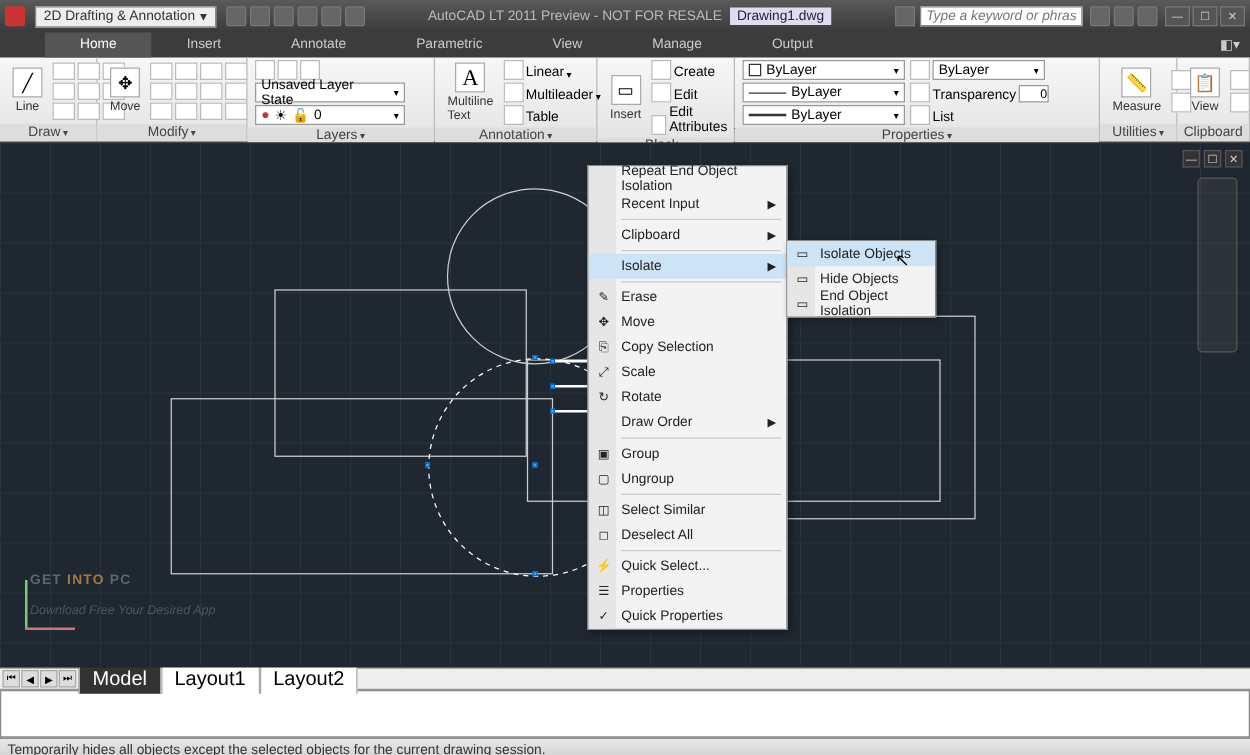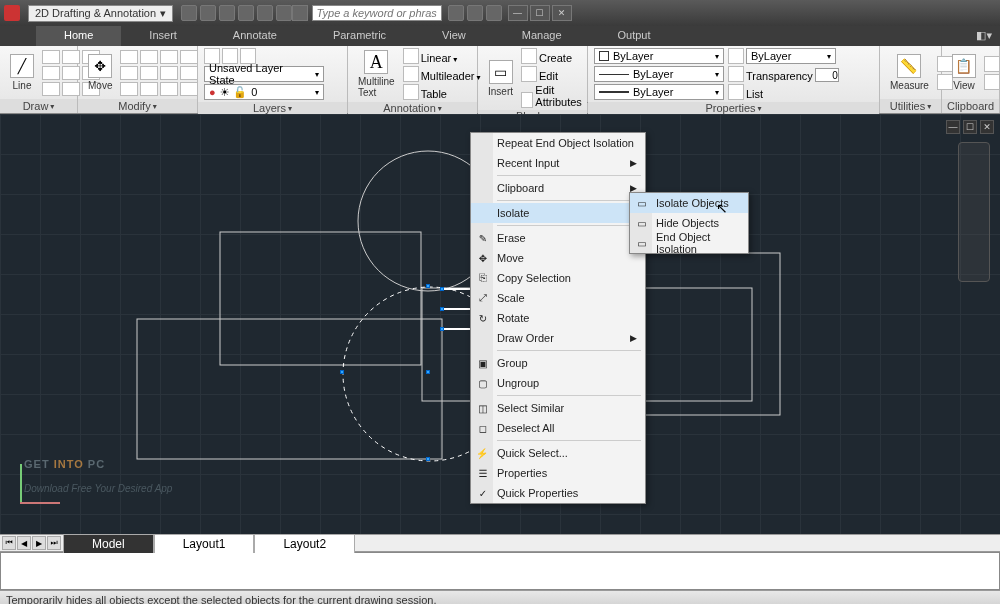--- a/index.html
+++ b/index.html
@@ -63,21 +63,21 @@
 .ctxmenu .item.hover { background:#cde4f7; }
 .ctxmenu .item .ico { position:absolute;left:4px;width:16px;height:16px;display:flex;align-items:center;justify-content:center;font-size:10px; }
 .ctxmenu .item .sub { margin-left:auto;font-size:9px;padding-left:20px; }
 .ctxmenu .sep { height:1px;background:#ccc;margin:2px 4px 2px 26px; }
 .ctxmenu .iconstrip { position:absolute;left:0;top:0;bottom:0;width:22px;background:#e6e6e6; }
 
 
 .modeltabs { height:18px;background:#eee;display:flex;align-items:center;border-top:1px solid #999;border-bottom:1px solid #999; }
 .modeltabs .navbtns { display:flex;gap:1px;padding:0 2px; }
 .modeltabs .navbtns span { width:14px;height:14px;background:#ddd;border:1px solid #aaa;display:flex;align-items:center;justify-content:center;font-size:8px; }
-.modeltabs .mtab { padding:2px 28px;border:1px solid #aaa;border-bottom:none;background:#fff;font-size:12px;margin-top:1px; }
+.modeltabs .mtab { padding:2px 10px;border:1px solid #aaa;border-bottom:none;background:#fff;font-size:16px;margin-top:1px; }
 .modeltabs .mtab.active { background:#333;color:#fff; }
 
 
 .cmdline { height:38px;background:#fff;border:1px solid #888;padding:2px 6px;font-family:Consolas,monospace;font-size:11px;color:#222;line-height:12px; }
 
 
 .statusbar { height:18px;background:linear-gradient(#e8e8e8,#d0d0d0);border-top:1px solid #999;padding:2px 6px;font-size:10px;color:#333;display:flex;align-items:center; }
 
 .grip { width:4px;height:4px;background:#3af;border:1px solid #06c;position:absolute; }
 </style>
@@ -90,20 +90,24 @@
     <span>2D Drafting &amp; Annotation</span>
     <span>▾</span>
   </div>
   <div class="qat">
     <div class="qat-btn"></div>
     <div class="qat-btn"></div>
     <div class="qat-btn"></div>
     <div class="qat-btn"></div>
     <div class="qat-btn"></div>
     <div class="qat-btn"></div>
+  </div>
+  <div class="title-text">
+    <span>AutoCAD LT 2011 Preview - NOT FOR RESALE</span>
+    <span class="title-doc">Drawing1.dwg</span>
   </div>
   <div style="width:16px;height:16px;background:#666;border:1px solid #777;margin-right:4px"></div>
   <input class="search" placeholder="Type a keyword or phrase" style="">
   <div class="help-btns">
     <div class="qat-btn"></div>
     <div class="qat-btn"></div>
     <div class="qat-btn"></div>
   </div>
   <div class="win-btns">
     <div class="win-btn">—</div>
@@ -370,21 +374,21 @@
     <div class="nc">☐</div>
     <div class="nc">✕</div>
   </div>
   <div class="viewcube"></div>
 
   <div class="watermark">
     <span>GET </span><span class="wm2">INTO </span><span>PC</span>
   </div>
   <div class="watermark-sub">Download Free Your Desired App</div>
 
-  <div class="ctxmenu" style="left:470px;top:18px;width:176px">
+  <div class="ctxmenu" style="left:470px;top:18px;width:160px">
     <div class="iconstrip"></div>
     <div id="ctx-items">
         <div class="item">
           <span>Repeat End Object Isolation</span>
         </div>
         <div class="item">
           <span>Recent Input</span>
           <span class="sub">▶</span>
         </div>
         <div class="sep"></div>

